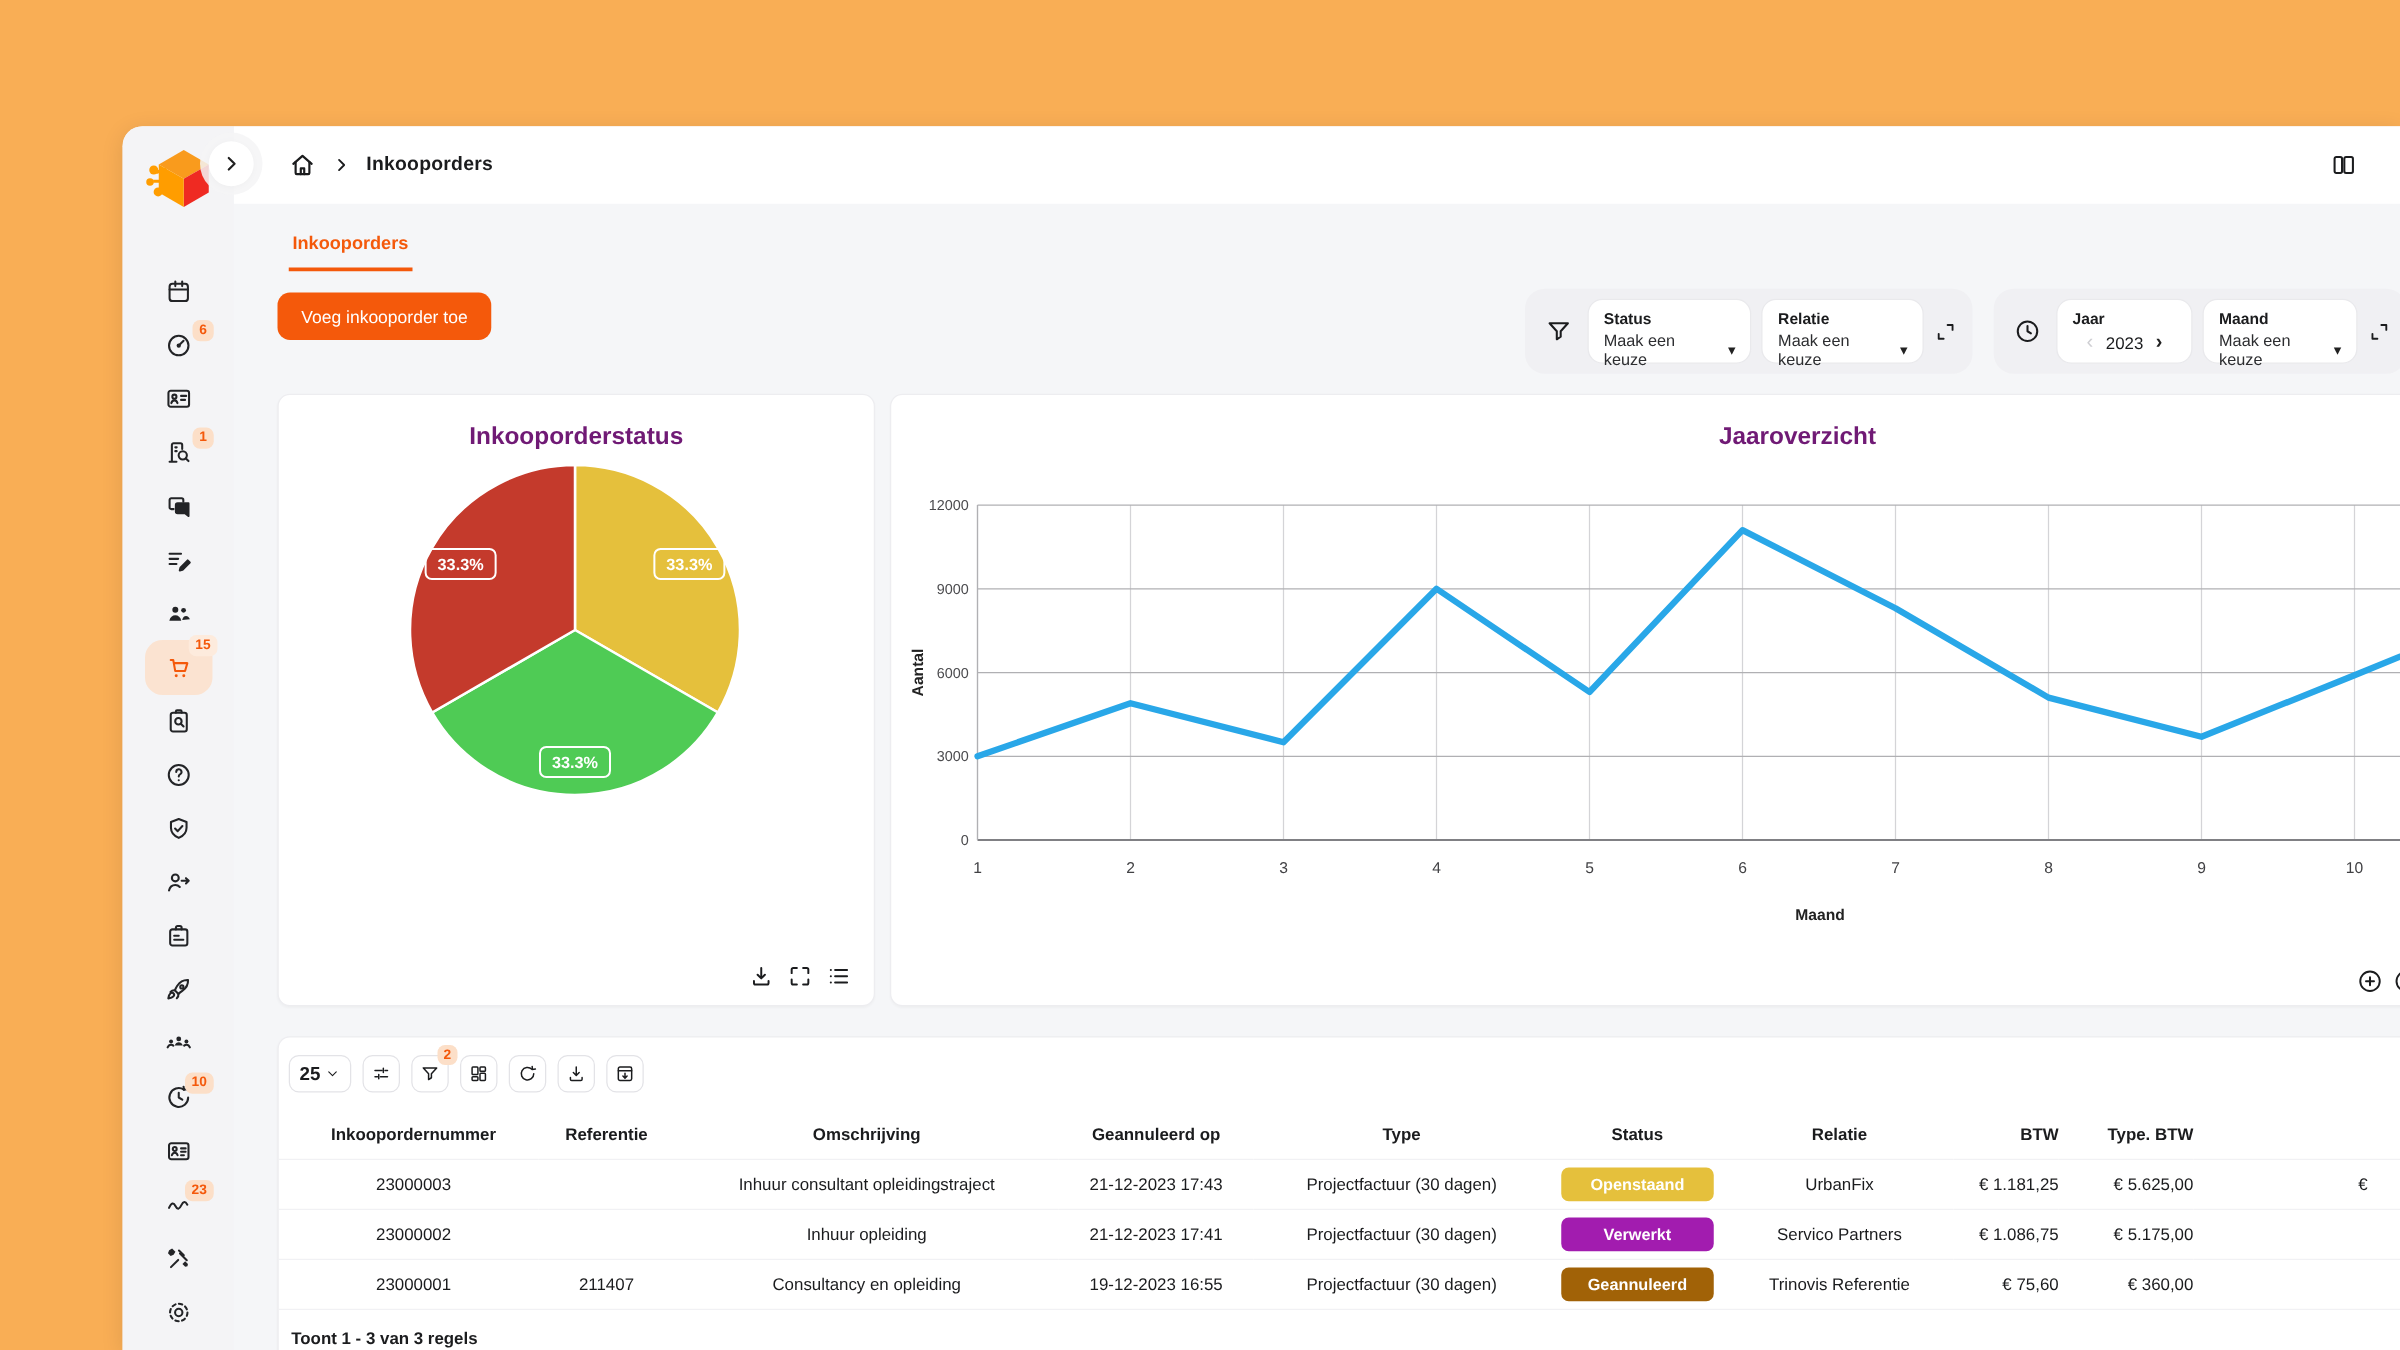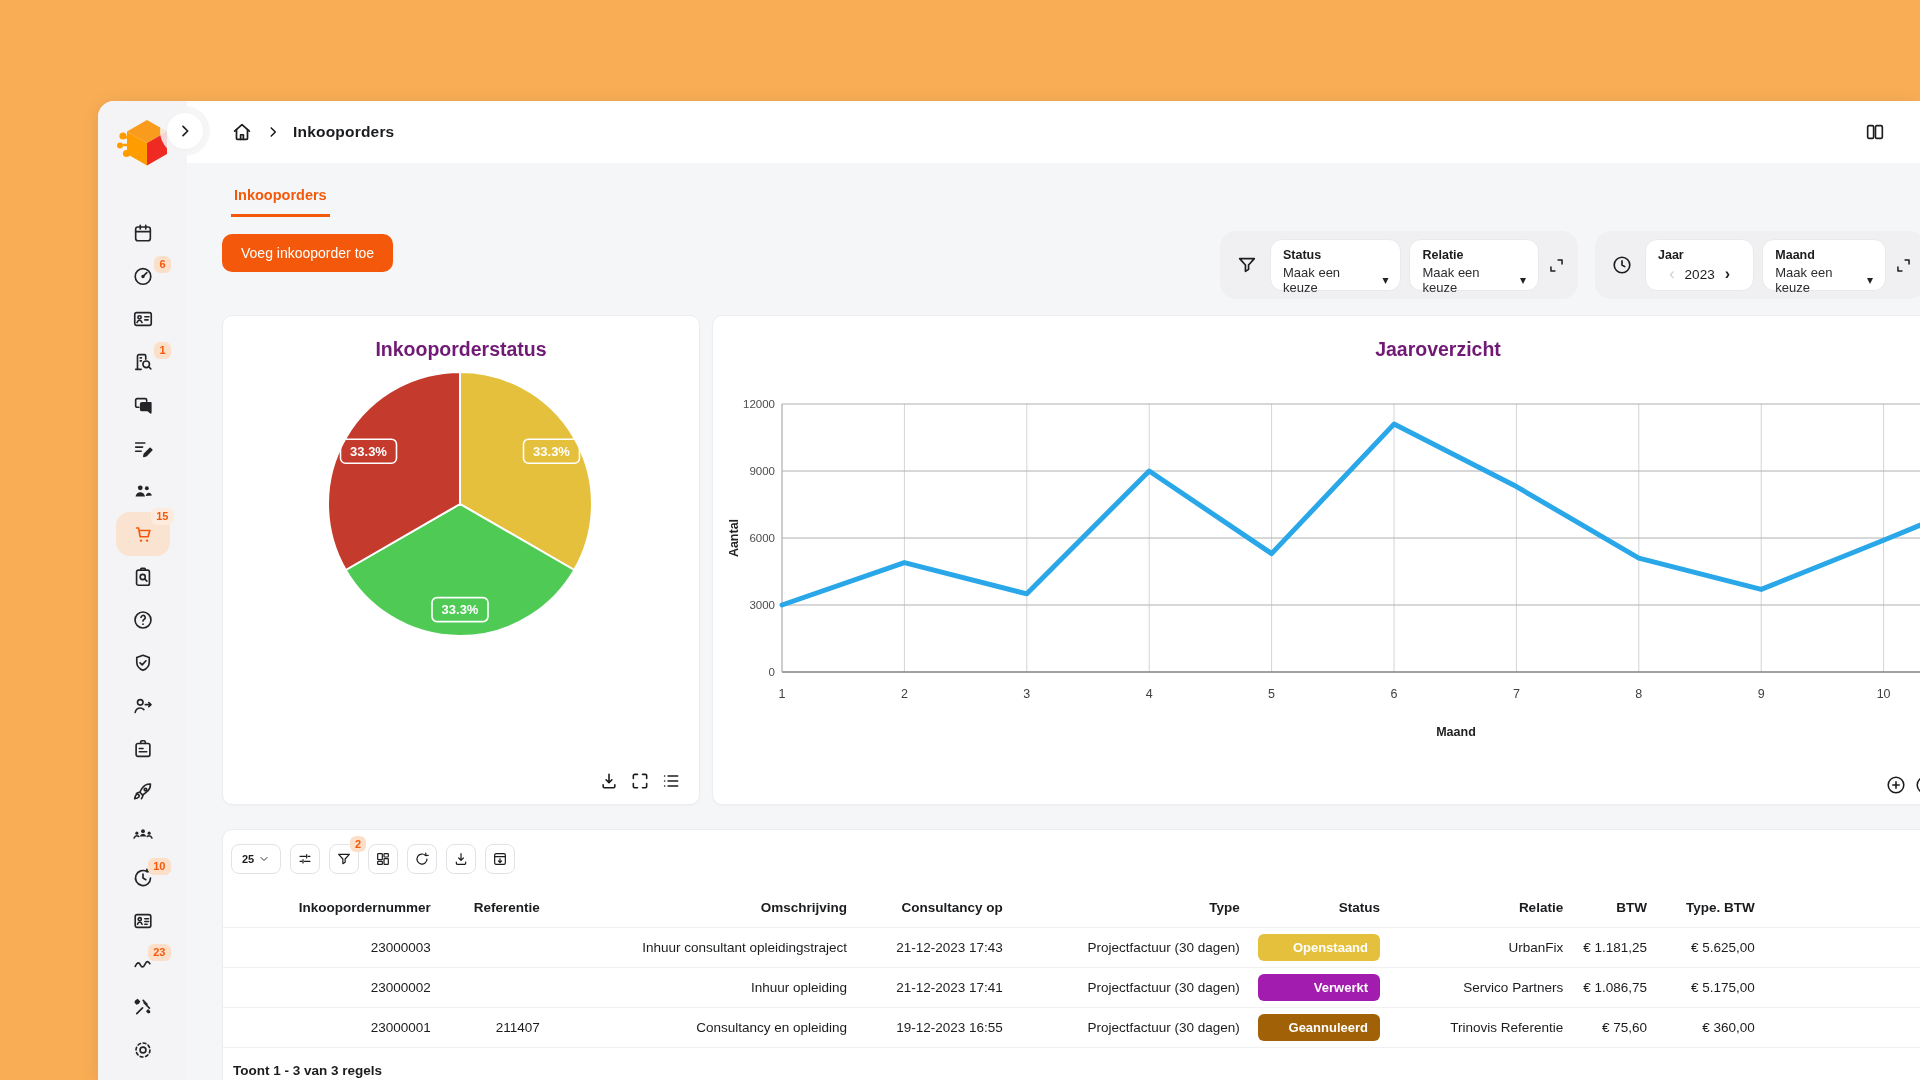--- a/index.html
+++ b/index.html
@@ -65,26 +65,26 @@
   .line-actions { position:absolute; left:1172px; top:458px; display:flex; gap:7px; }
   .line-actions svg { width:22px; height:22px; stroke:#1b1c1e; cursor:pointer; }
   .pie-svg, .line-svg { position:absolute; left:0; top:0; }
 
   
   .table-card { left:35px; top:728px; right:-60px; bottom:-20px; border-radius:10px 10px 0 0; }
   .tbl-toolbar { display:flex; gap:9px; padding:14px 0 0 8px; align-items:center; }
   .tb-btn { position:relative; height:30px; background:#fff; border:1px solid #e3e3e7; border-radius:8px;
     display:flex; align-items:center; justify-content:center; width:30px; cursor:pointer; }
   .tb-btn svg { width:16px; height:16px; stroke:#1b1c1e; }
-  .tb-select { width:50px; gap:4px; font-size:11px; font-weight:700; }
+  .tb-select { width:50px; gap:4px; font-size:15px; font-weight:700; }
   .tb-select svg { width:12px; height:12px; }
   .tb-badge { position:absolute; top:-9px; right:-8px; background:#fcdfc8; color:#F4590B; font-size:11px; font-weight:700;
     padding:2px 5px; border-radius:6px; }
   table { border-collapse:collapse; table-layout:fixed; margin-top:16px; }
-  th, td { font-size:13.5px; text-align:right; white-space:nowrap; overflow:hidden; }
+  th, td { font-size:13.5px; text-align:center; white-space:nowrap; overflow:hidden; }
   th { font-weight:700; padding:10px 0 12px; }
   td { padding:6px 0; height:39px; }
   tbody tr { border-top:1px solid #f1f1f4; }
   .al-r { text-align:right; }
   .pad-l { padding-left:8px; }
   .clip-col { padding-left:47px; }
   .status-badge { display:inline-block; min-width:122px; padding:6px 12px; border-radius:6px; color:#fff; font-weight:700; font-size:13px; }
   .tbl-footer { border-top:1px solid #f1f1f4; font-size:13.5px; font-weight:700; padding:15px 0 0 10px; margin-top:0; }
 </style>
 </head>
@@ -555,21 +555,21 @@
             <col style="width:198px">
             <col style="width:88px">
             <col style="width:116px">
             <col style="width:260px">
           </colgroup>
         <thead>
             <tr id="tbl-head">
               <th class=" pad-l">Inkoopordernummer</th>
               <th class=" ">Referentie</th>
               <th class=" ">Omschrijving</th>
-              <th class=" ">Consultancy op</th>
+              <th class=" ">Geannuleerd op</th>
               <th class=" ">Type</th>
               <th class=" ">Status</th>
               <th class=" ">Relatie</th>
               <th class="al-r ">BTW</th>
               <th class="al-r ">Type. BTW</th>
               <th class=" "></th>
             </tr>
           </thead>
         <tbody id="tbl-body">
             <tr>

